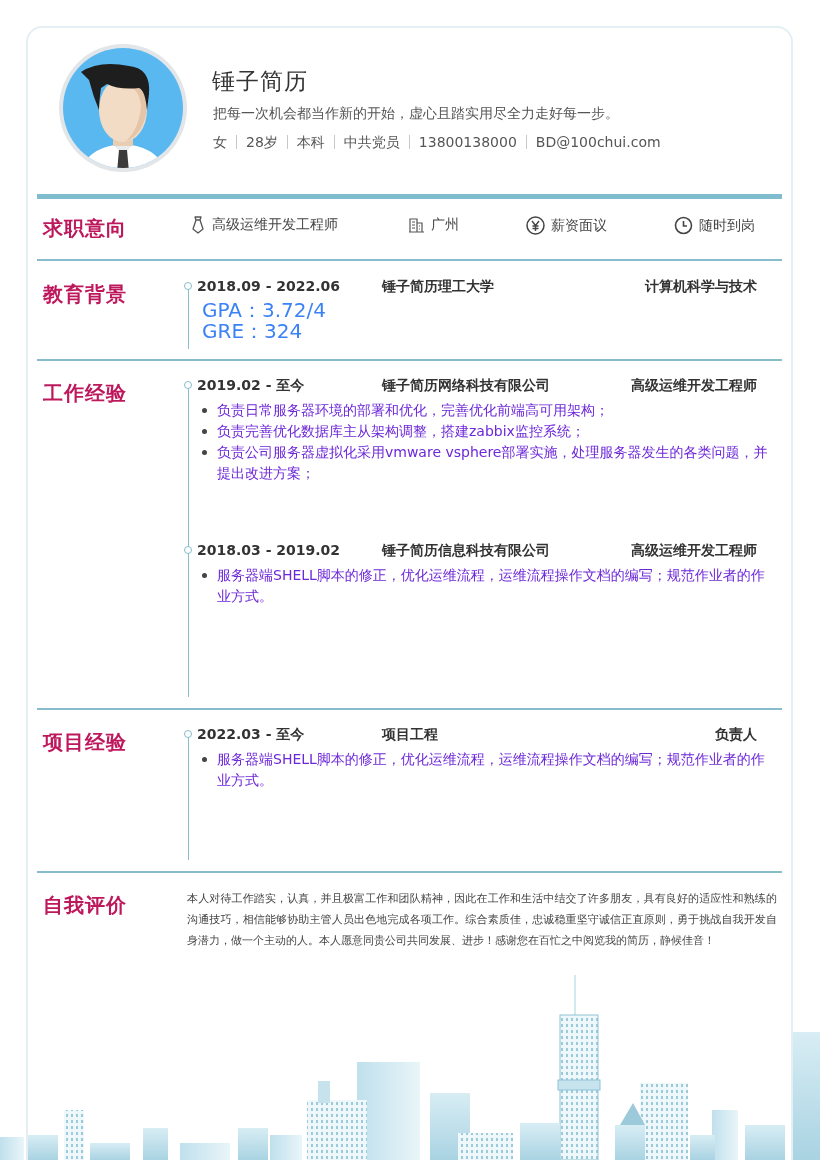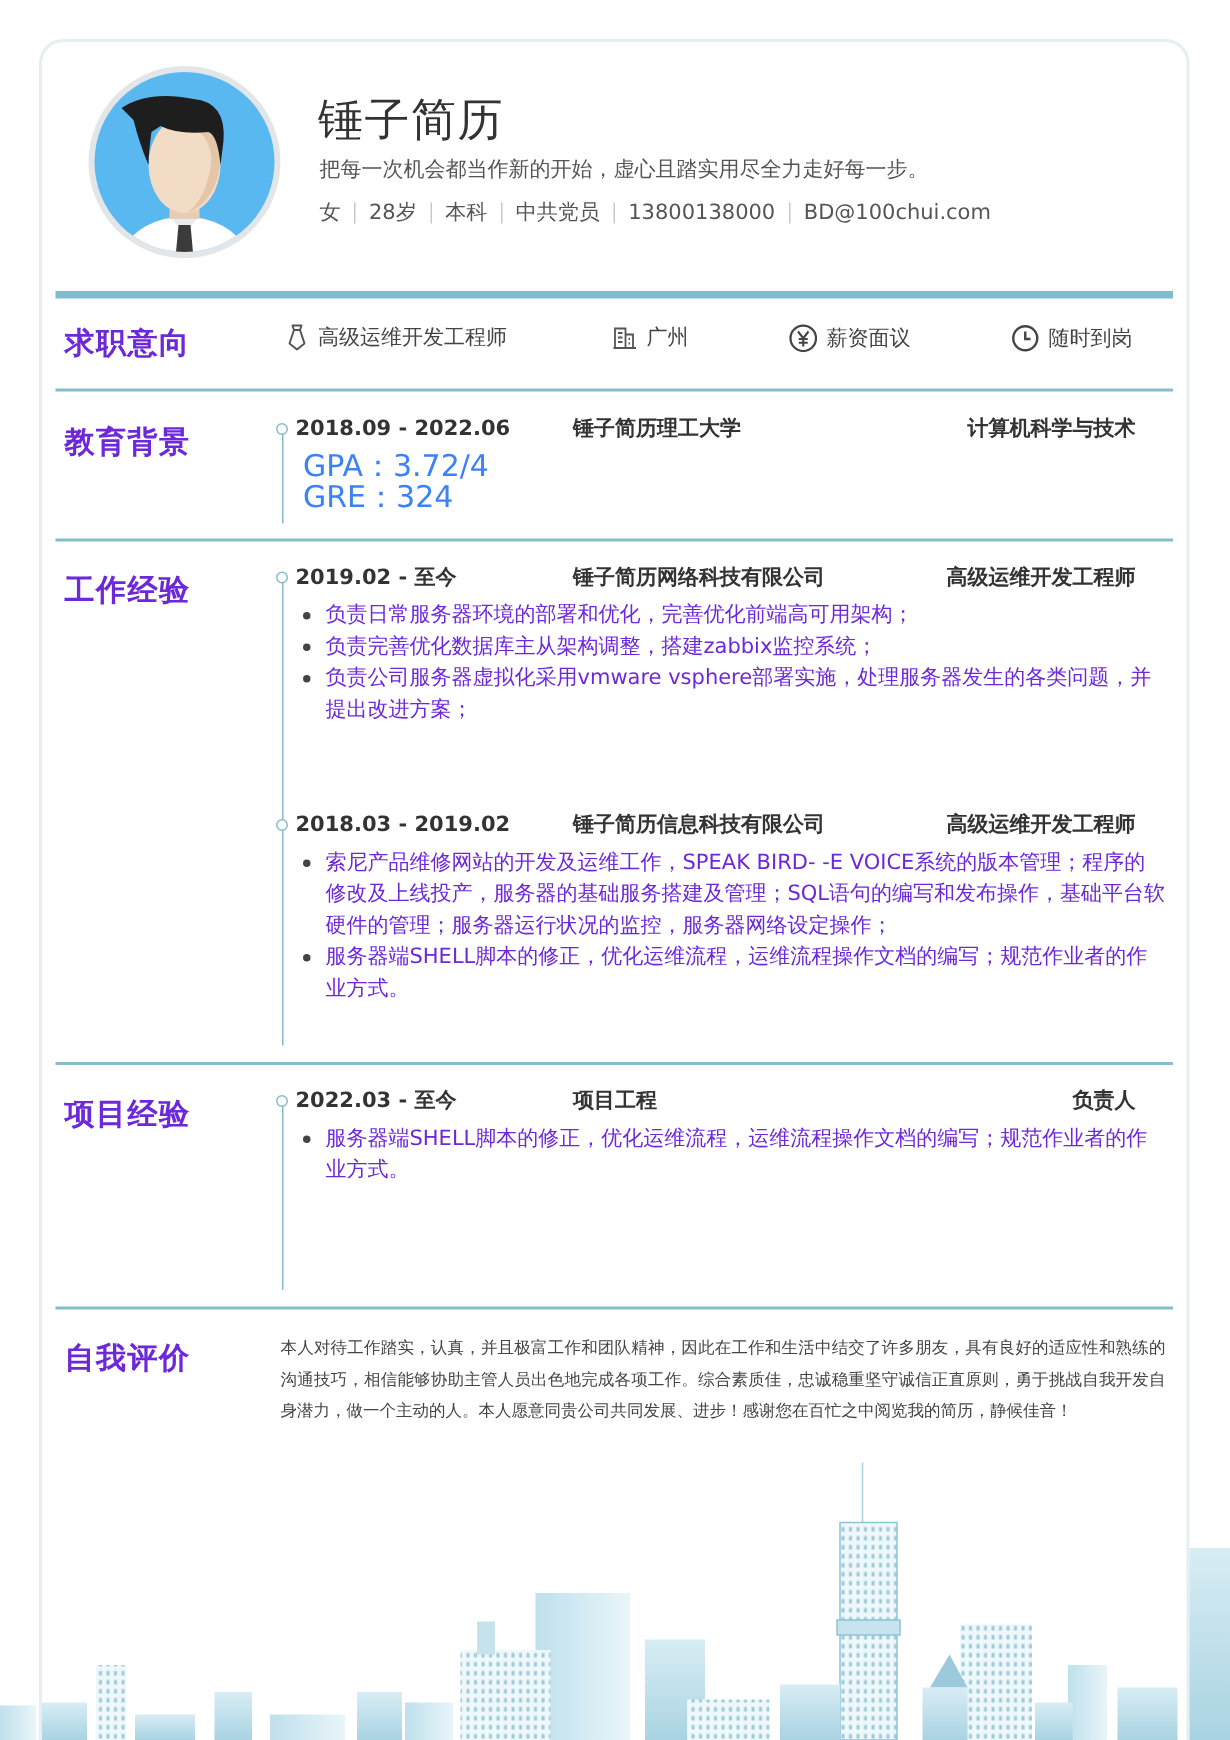--- a/index.html
+++ b/index.html
@@ -14,36 +14,36 @@
     border:2px solid #e3eff3; border-radius:16px; box-sizing:border-box;
     background:transparent;
   }
   
   .avatar {
     position:absolute; left:59px; top:44px; width:128px; height:128px;
     border-radius:50%; background:#e3e6e8; overflow:hidden;
   }
   .avatar svg { display:block; }
   .name {
-    position:absolute; left:212px; top:62px; font-size:30px; color:#333;
+    position:absolute; left:212px; top:62px; font-size:23px; color:#333;
     letter-spacing:1px; line-height:38px;
   }
   .motto {
     position:absolute; left:213px; top:103px; font-size:14px; color:#555; line-height:20px;
   }
   .info {
     position:absolute; left:213px; top:132px; font-size:14px; color:#555; line-height:20px;
     display:flex; align-items:center;
   }
   .info .sep { display:inline-block; width:1px; height:14px; background:#c8c8c8; margin:0 9px; }
   
   .divider { position:absolute; left:37px; width:745px; height:2px; background:#86bccb; }
   .divider.thick { height:5px; background:#7fbccd; }
   .sec-title {
-    position:absolute; left:43px; font-size:20px; font-weight:bold; color:#6d28d9; letter-spacing:1px;
+    position:absolute; left:43px; font-size:20px; font-weight:bold; color:#be185d; letter-spacing:1px;
   }
   
   .intent-item { position:absolute; top:216px; display:flex; align-items:center; font-size:14px; color:#444; }
   .intent-item svg { margin-right:6px; }
   
   .tl-line { position:absolute; left:188px; width:1px; background:#86bccb; }
   .tl-dot {
     position:absolute; left:184px; width:6px; height:6px; border:1px solid #86bccb;
     border-radius:50%; background:#fff;
   }
@@ -163,21 +163,20 @@
   <li>负责公司服务器虚拟化采用vmware vsphere部署实施，处理服务器发生的各类问题，并提出改进方案；</li>
 </ul>
 
 <div class="tl-dot" style="top:546px;"></div>
 <div class="row-head" style="top:540px;">
   <span class="date">2018.03 - 2019.02</span>
   <span class="org">锤子简历信息科技有限公司</span>
   <span class="role">高级运维开发工程师</span>
 </div>
 <ul class="bullets" style="top:565px;">
-  <li>索尼产品维修网站的开发及运维工作，SPEAK BIRD- -E VOICE系统的版本管理；程序的修改及上线投产，服务器的基础服务搭建及管理；SQL语句的编写和发布操作，基础平台软硬件的管理；服务器运行状况的监控，服务器网络设定操作；</li>
   <li>服务器端SHELL脚本的修正，优化运维流程，运维流程操作文档的编写；规范作业者的作业方式。</li>
 </ul>
 
 <div class="divider" style="top:708px;"></div>
 
 <div class="sec-title" style="top:729px;">项目经验</div>
 <div class="tl-line" style="top:737px; height:123px;"></div>
 <div class="tl-dot" style="top:730px;"></div>
 <div class="row-head" style="top:724px;">
   <span class="date">2022.03 - 至今</span>

